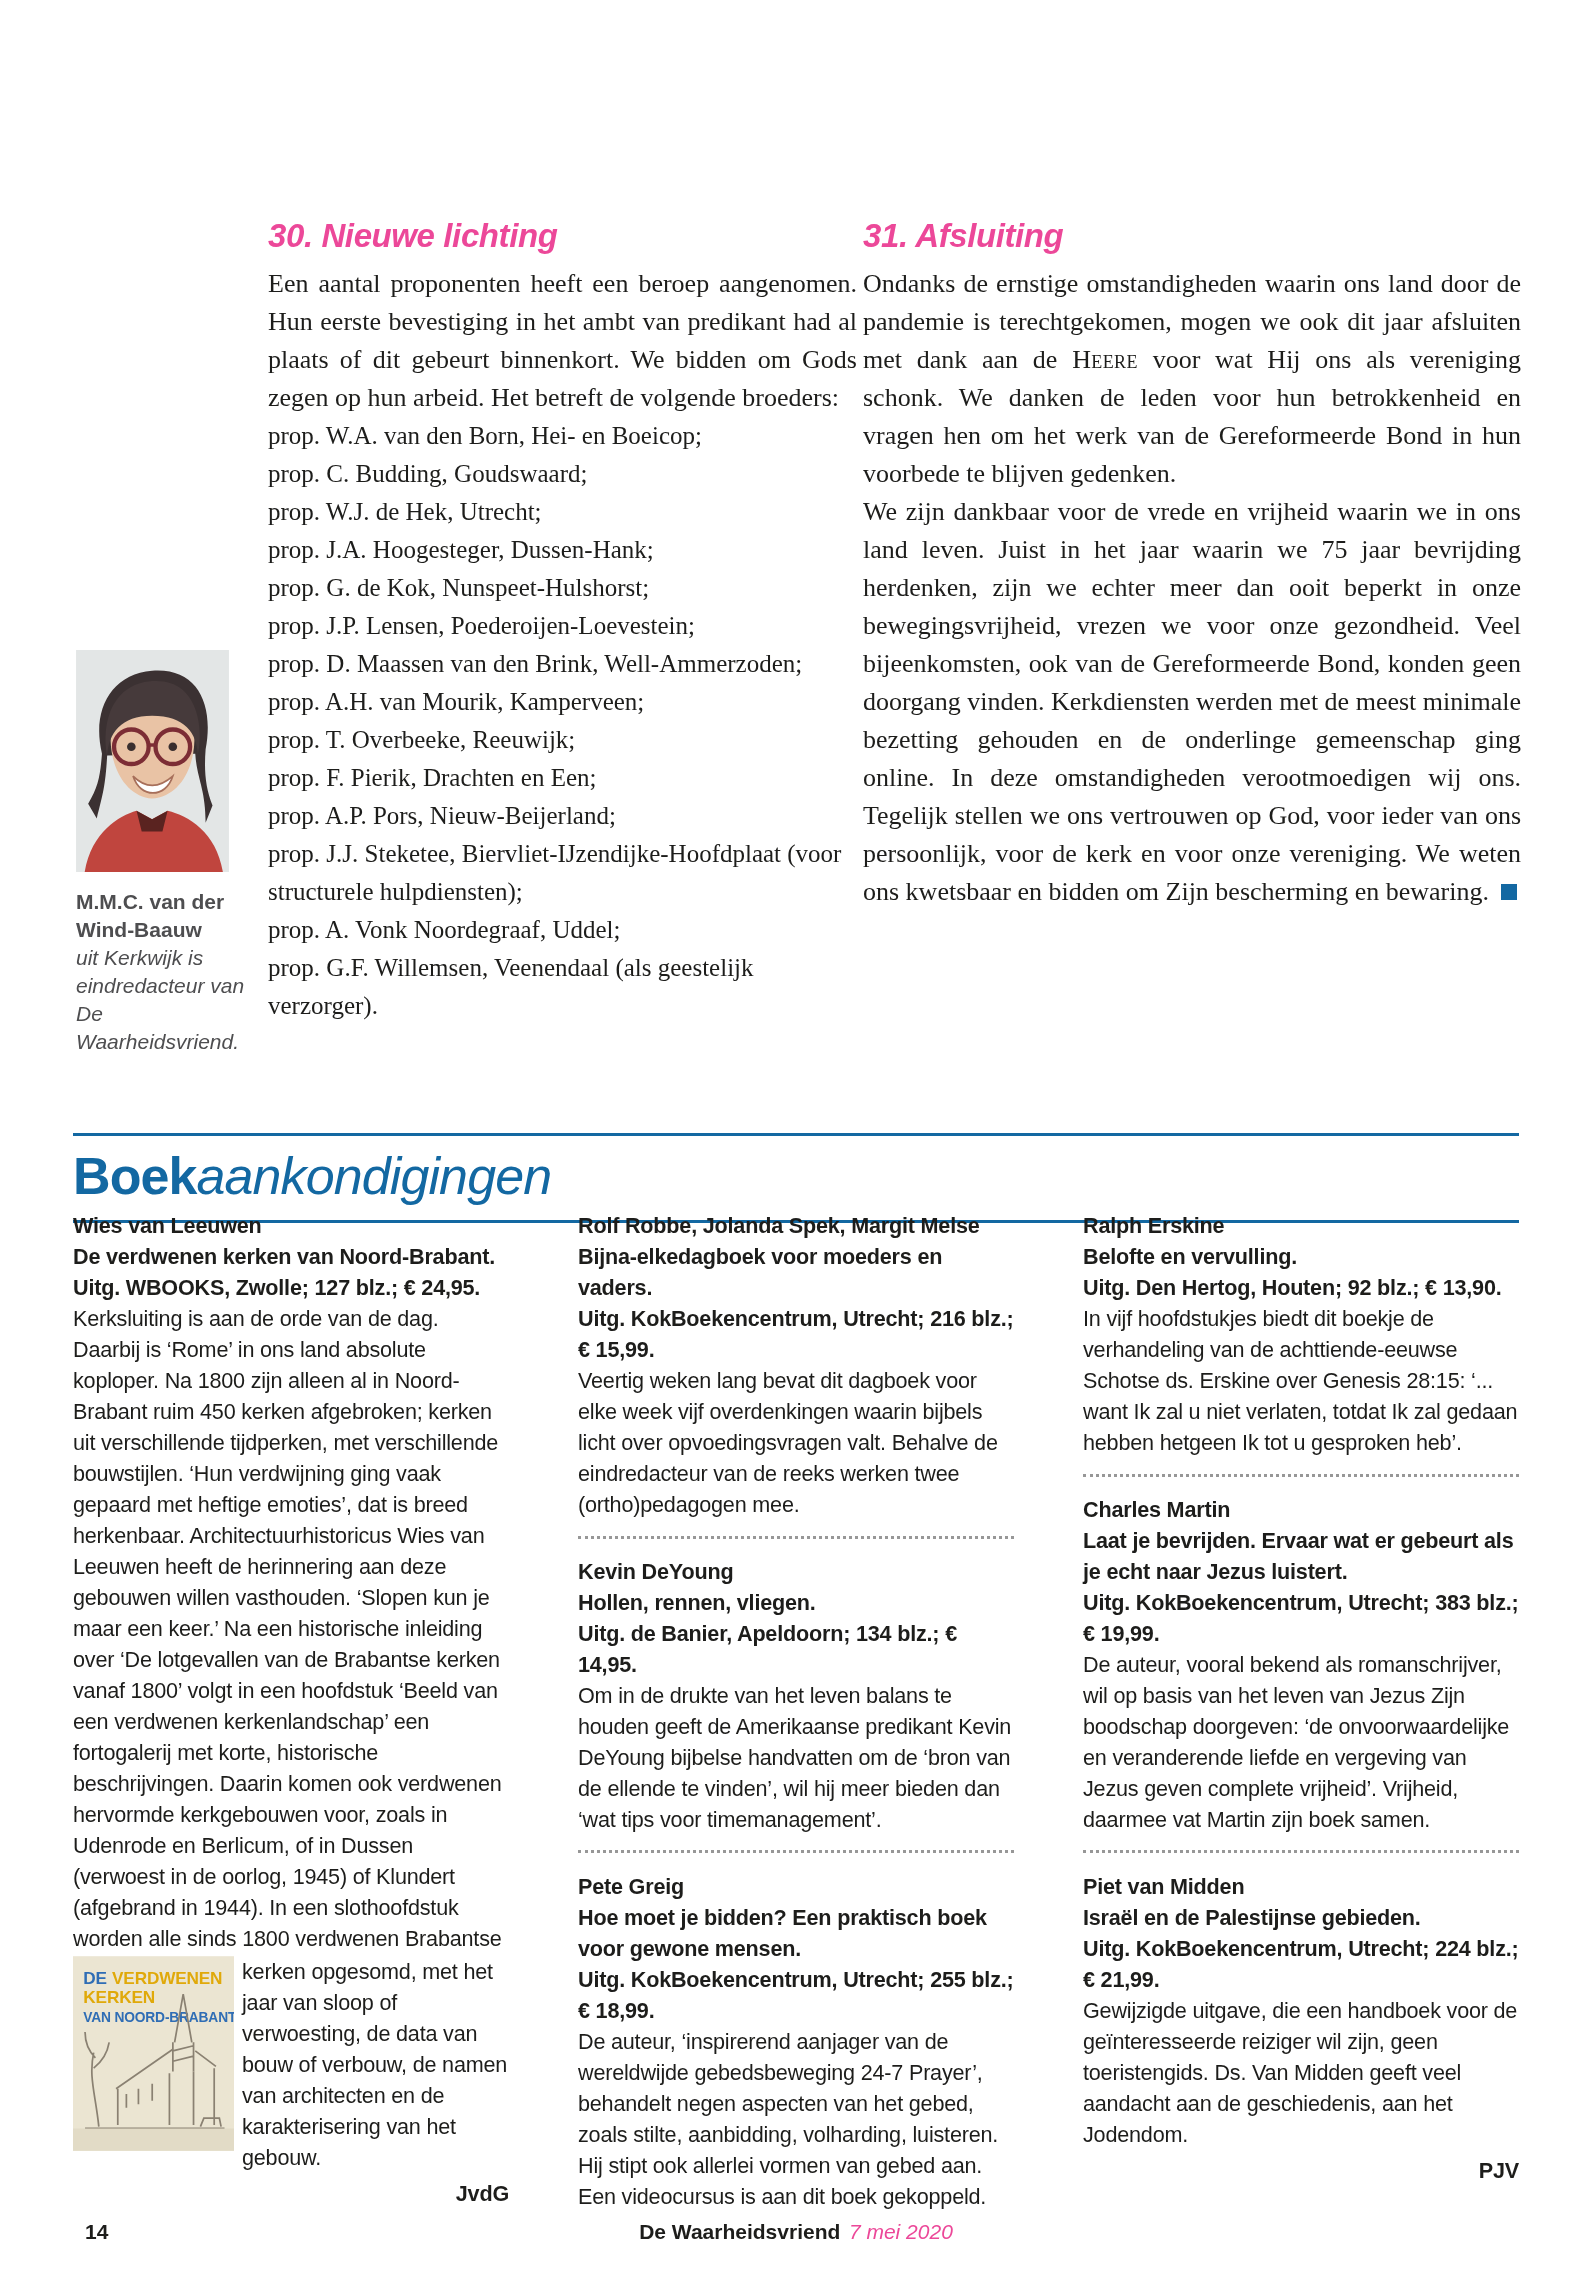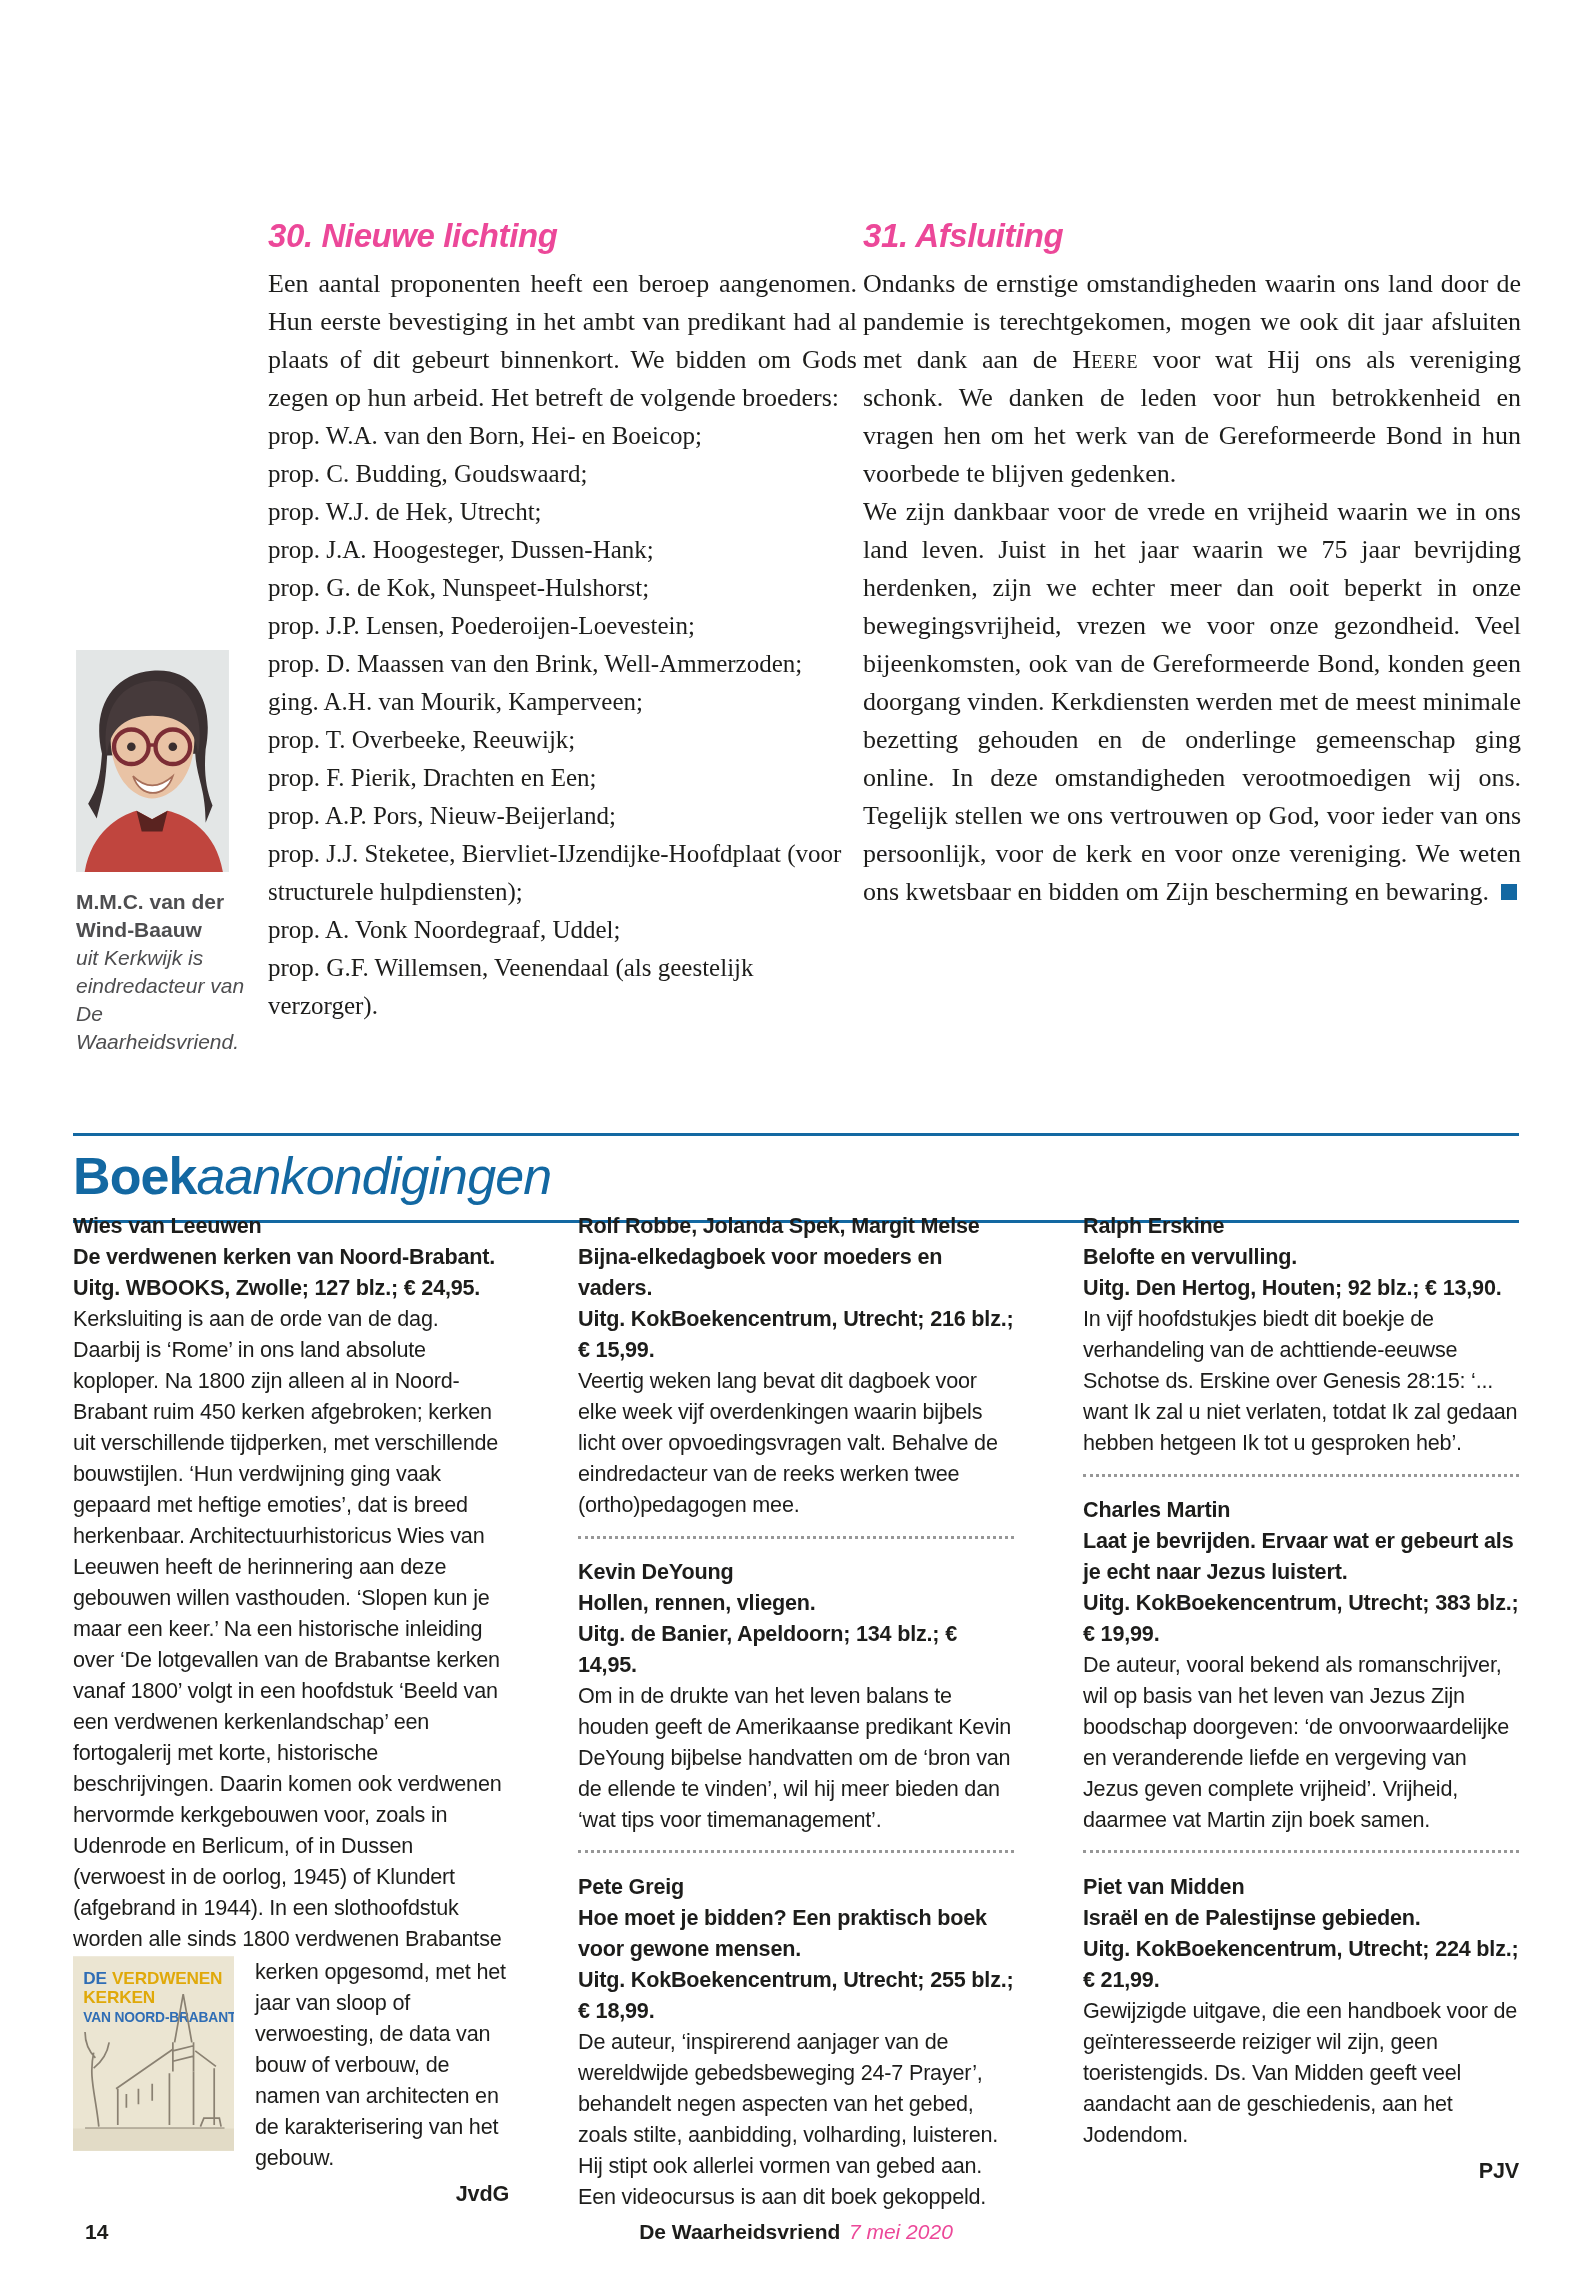--- a/index.html
+++ b/index.html
@@ -40,21 +40,21 @@
   .boek-title .ti { font-style:italic; font-weight:normal; }
   
   .books {
     position:absolute; left:73px; top:1210px; width:1446px;
     display:grid; grid-template-columns:1fr 1fr 1fr; column-gap:69px;
     font-size:21.6px; line-height:31px; letter-spacing:-0.2px;
   }
   .e-author, .e-title, .e-pub { font-weight:bold; }
   .e-body { text-align:left; }
   .sep { border-top:3.5px dotted #979797; margin:15.5px 0 17.3px 0; height:0; }
-  .cover-row { display:flex; gap:21px; align-items:flex-start; margin-top:1.7px; }
+  .cover-row { display:flex; gap:8px; align-items:flex-start; margin-top:1.7px; }
   .cover { width:161px; height:195px; flex:0 0 161px; }
   .reviewer { text-align:right; font-weight:bold; margin-top:5.2px; }
   
   .page-footer { position:absolute; left:73px; right:73px; top:2220px; height:35px; font-size:21px; }
   .pf-num { position:absolute; left:12px; top:0; font-weight:bold; }
   .pf-center { position:absolute; left:0; right:0; top:0; text-align:center; }
   .pf-pub { font-weight:bold; }
   .pf-date { font-style:italic; font-weight:normal; margin-left:8.6px; color:#ec4899; }
 </style>
 </head>
@@ -87,21 +87,21 @@
     <h2 class="sec-heading">30. Nieuwe lichting</h2>
     <p class="body-serif">Een aantal proponenten heeft een beroep aangenomen. Hun eerste bevestiging in het ambt van predikant had al plaats of dit gebeurt binnenkort. We bidden om Gods zegen op hun arbeid. Het betreft de volgende broeders:</p>
     <ul class="prop-list">
       <li>prop. W.A. van den Born, Hei- en Boeicop;</li>
       <li>prop. C. Budding, Goudswaard;</li>
       <li>prop. W.J. de Hek, Utrecht;</li>
       <li>prop. J.A. Hoogesteger, Dussen-Hank;</li>
       <li>prop. G. de Kok, Nunspeet-Hulshorst;</li>
       <li>prop. J.P. Lensen, Poederoijen-Loevestein;</li>
       <li>prop. D. Maassen van den Brink, Well-Ammerzoden;</li>
-      <li>ging. A.H. van Mourik, Kamperveen;</li>
+      <li>prop. A.H. van Mourik, Kamperveen;</li>
       <li>prop. T. Overbeeke, Reeuwijk;</li>
       <li>prop. F. Pierik, Drachten en Een;</li>
       <li>prop. A.P. Pors, Nieuw-Beijerland;</li>
       <li>prop. J.J. Steketee, Biervliet-IJzendijke-Hoofdplaat (voor structurele hulpdiensten);</li>
       <li>prop. A. Vonk Noordegraaf, Uddel;</li>
       <li>prop. G.F. Willemsen, Veenendaal (als geestelijk verzorger).</li>
     </ul>
   </section>
 
   <section class="col-b">

